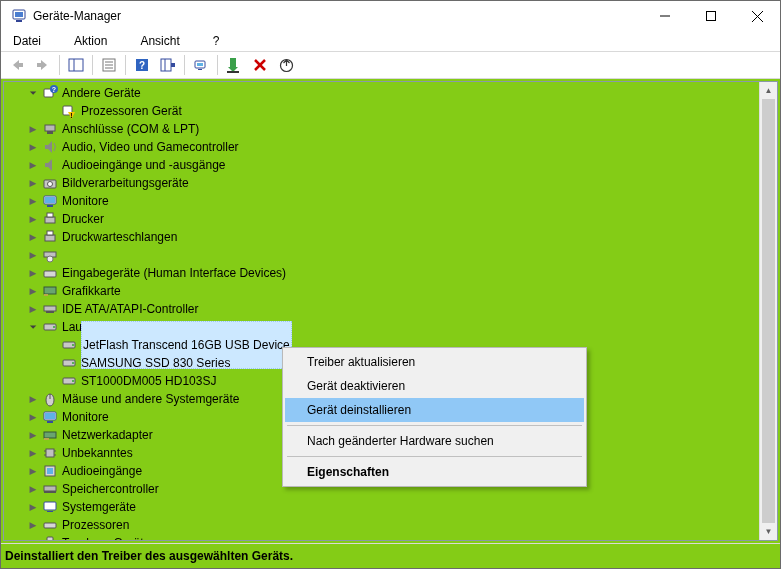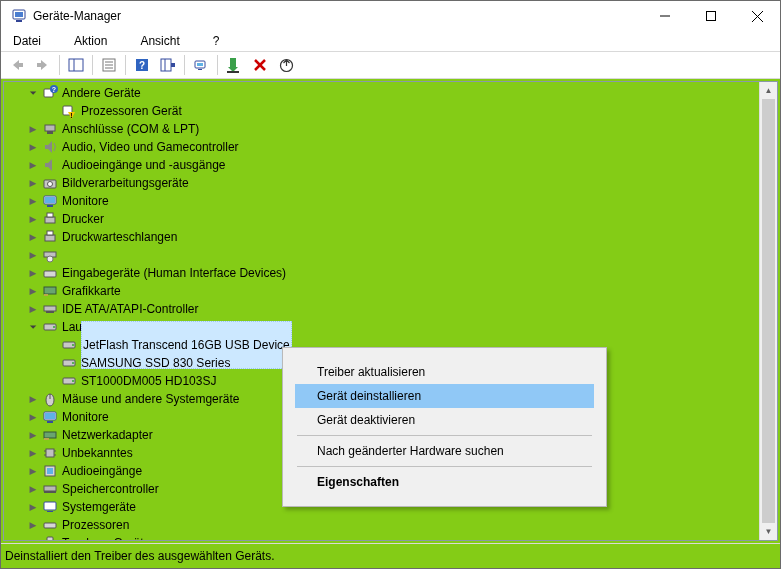--- a/index.html
+++ b/index.html
@@ -148,32 +148,32 @@
   .label.selected {
     background:#cce8ff;
     border:1px dotted #99c9ef;
     padding: 16px 1px;
   }
   .statusbar {
     height:20px;
     border-top:1px solid #d9d9d9;
     padding: 2px 4px;
     font-size:12px;
-    display:flex;align-items:center;
+    display:flex;align-items:center;font-weight:bold;
   }
   
   .ctx {
     position: absolute;
     left: 281px;
     top: 346px;
     width: 299px;
     background:#f0f0f0;
     border:1px solid #b9b9b9;
     box-shadow: 3px 3px 4px rgba(0,0,0,0.25);
-    padding:12px;
+    padding:2px;
     font-size:12px;
   }
   .ctx-item {
     padding: 5px 22px 5px 22px;
   }
   .ctx-item.hover {
     background:#90c8f6;
   }
   .ctx-item.bold {
     font-weight:bold;
@@ -632,21 +632,21 @@
       <div class="scroll-arrow">▼</div>
     </div>
   </div>
 
   <div class="statusbar">
     <span>Deinstalliert den Treiber des ausgewählten Geräts.</span>
   </div>
 
   <div class="ctx">
     <div class="ctx-item">Treiber aktualisieren</div>
+    <div class="ctx-item">Gerät deaktivieren</div>
     <div class="ctx-item hover">Gerät deinstallieren</div>
-    <div class="ctx-item">Gerät deaktivieren</div>
     <div class="ctx-sep"></div>
     <div class="ctx-item">Nach geänderter Hardware suchen</div>
     <div class="ctx-sep"></div>
     <div class="ctx-item bold">Eigenschaften</div>
   </div>
 
 </div>
 
 </body></html>

